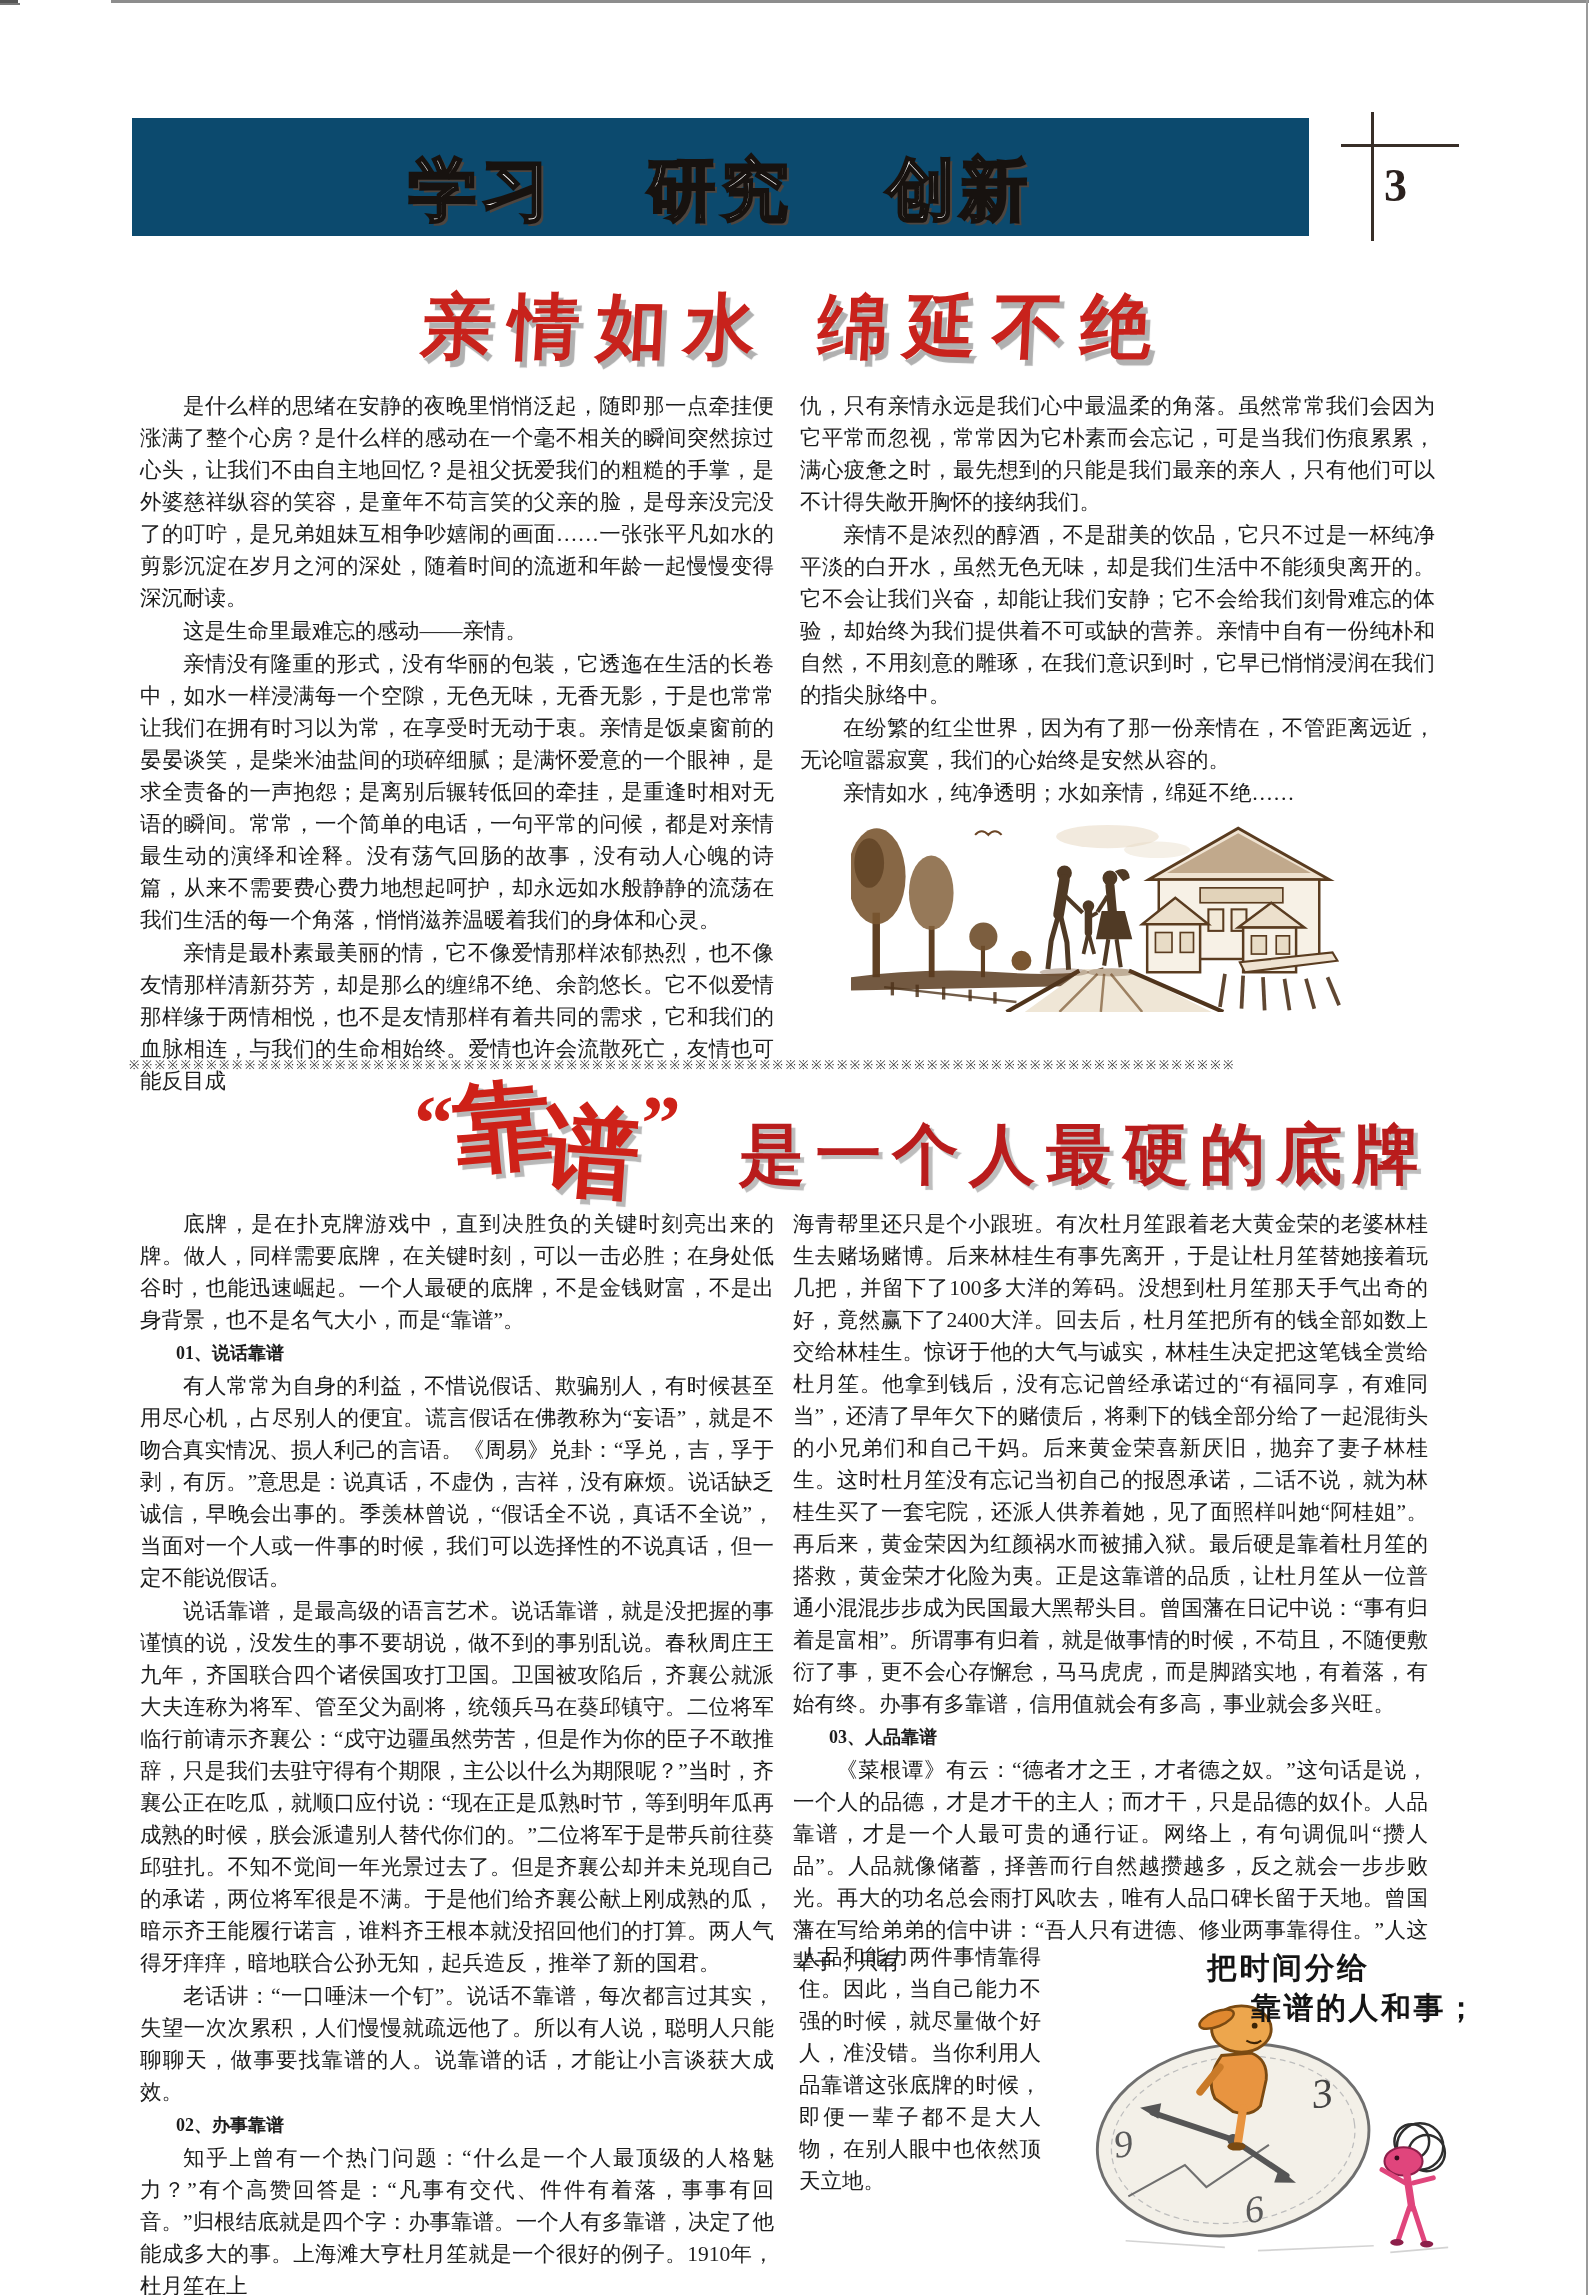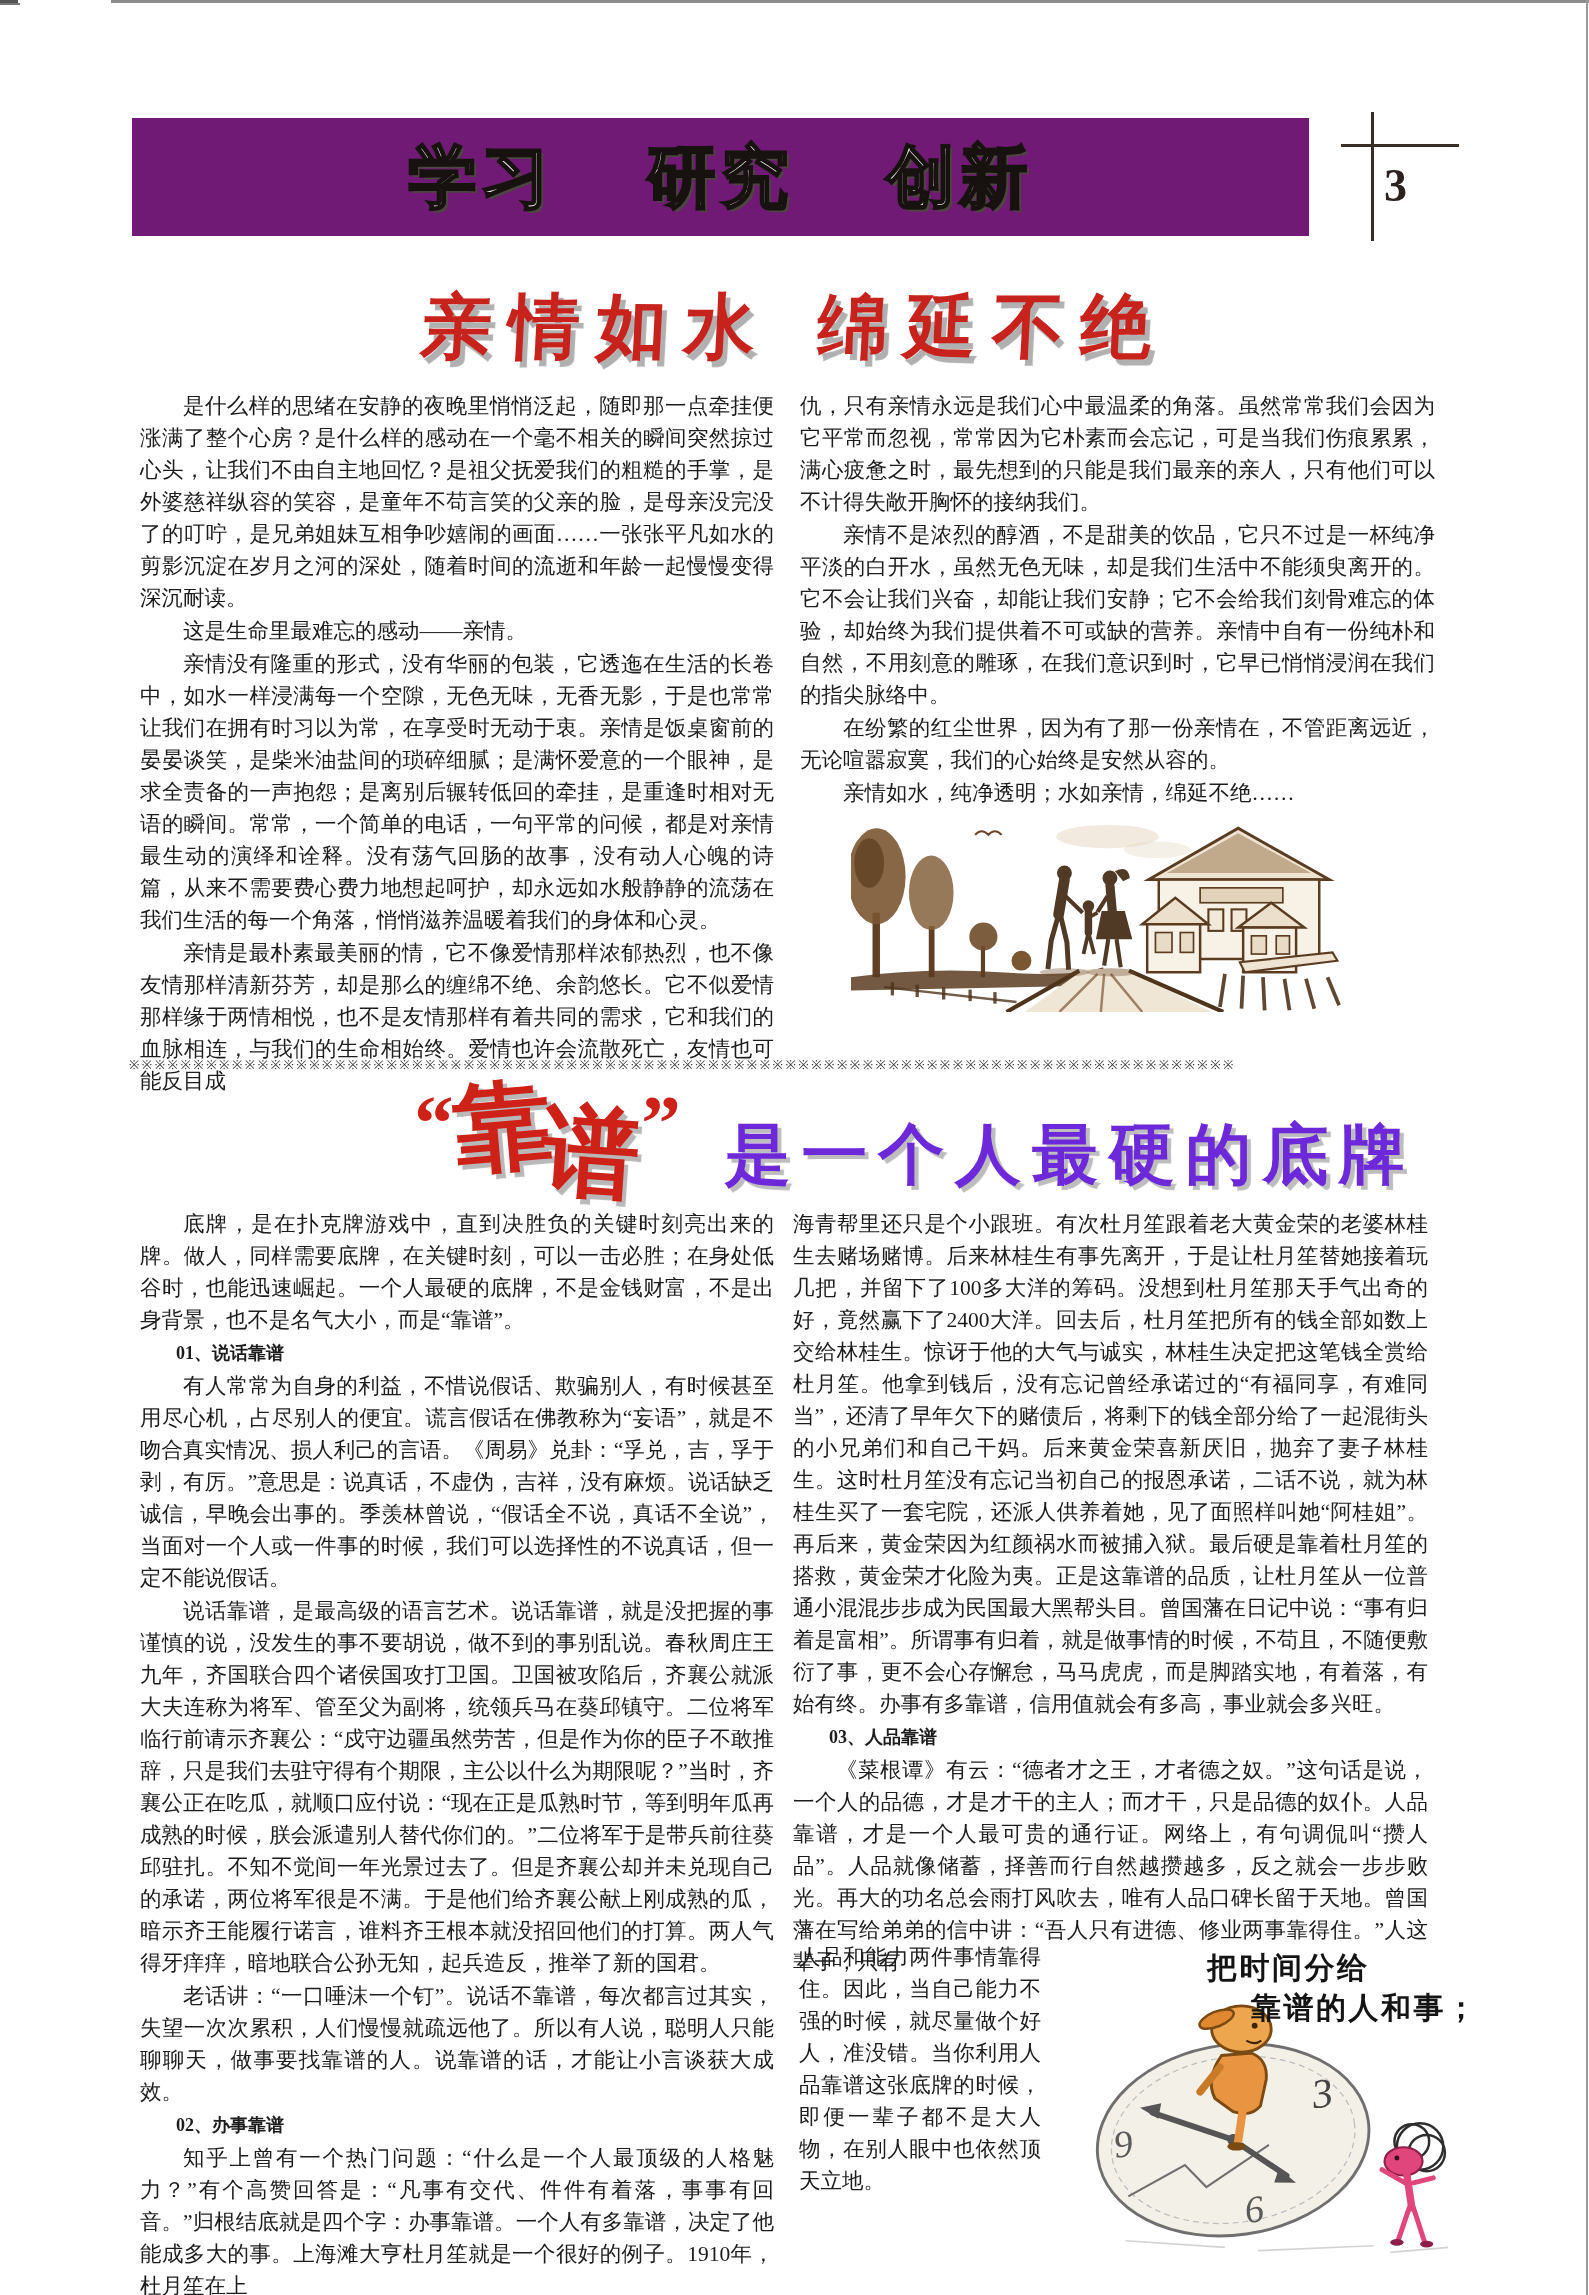--- a/index.html
+++ b/index.html
@@ -10,22 +10,22 @@
   .rule{position:absolute;background:#8d8d8d;}
   #top-rule{left:111px;top:0;width:1478px;height:2.5px;}
   #right-rule{left:1586px;top:0;width:1.7px;height:2295px;background:#9a9a9a;}
   #bl-mark{left:108px;top:2291px;width:18px;height:2.5px;background:#555;}
   #br-mark{left:1567px;top:2288px;width:20px;height:2.5px;background:#777;}
   #cross-v{position:absolute;left:1371px;top:112px;width:2.5px;height:129px;background:#382e28;}
   #cross-h{position:absolute;left:1341px;top:144px;width:118px;height:2.5px;background:#382e28;}
   #page-num{position:absolute;left:1384px;top:159px;font-size:46px;font-weight:600;color:#2b211e;}
 
   
-  #header-bar{position:absolute;left:132px;top:118px;width:1177px;height:118px;background:#701a75;
-              display:flex;align-items:center;justify-content:center;}
+  #header-bar{position:absolute;left:132px;top:118px;width:1177px;height:118px;background:#0c4a6e;
+              display:flex;align-items:flex-end;justify-content:center;}
   #header-bar .hword{font-size:68px;font-weight:900;color:#ffffff;letter-spacing:5px;
               -webkit-text-stroke:2.5px #17120f;text-shadow:3.3px 3.3px 0 #4d453f;}
   #header-bar .hword:not(:last-child){margin-right:93px;}
 
   
   #title1{position:absolute;left:0;top:280px;width:1589px;text-align:center;white-space:nowrap;
           font-weight:900;font-size:71px;color:#c8221c;letter-spacing:16.6px;
           text-shadow:5px 5.8px 0.8px #b0b0b0;transform:skewX(-3deg);}
   #title1 .gap{display:inline-block;width:46px;}
 
@@ -44,21 +44,21 @@
   #divider{position:absolute;left:129px;top:1056px;width:1366px;height:18px;overflow:hidden;
            white-space:nowrap;font-size:12.4px;letter-spacing:2.5px;color:#3c3c3c;}
 
   
   #title2{position:absolute;left:414px;top:1083px;width:1035px;height:124px;white-space:nowrap;}
   #title2 .q{font-size:79px;font-weight:900;color:#ce2118;vertical-align:top;line-height:1;}
   #t2-kw1,#t2-kw2{display:inline-block;font-size:98px;font-weight:900;color:#ce2118;line-height:1;
            text-shadow:4.1px 5px 0.8px #b8b8b8;}
   #t2-kw1{transform:rotate(-5deg) translateY(-5px);}
   #t2-kw2{transform:rotate(4deg) translateY(21.5px);margin-left:-8.3px;}
-  #t2-rest{display:inline-block;margin-left:44px;font-size:66px;font-weight:900;color:#6d28d9;
+  #t2-rest{display:inline-block;margin-left:58px;font-size:66px;font-weight:900;color:#b91c1c;
            letter-spacing:10.8px;line-height:1;transform:translateY(11.6px);
            text-shadow:4.1px 4.1px 0.8px #bdbdbd;}
 
   
   #sand-art{position:absolute;left:851px;top:815px;width:503px;height:197px;}
 
   
   #cartoon{position:absolute;left:1076px;top:1933px;width:397px;height:331px;}
   .cap{position:absolute;font-family:"Liberation Sans","DejaVu Sans",sans-serif;
        font-weight:900;font-size:30px;color:#141414;letter-spacing:2.5px;white-space:nowrap;text-align:right;}

